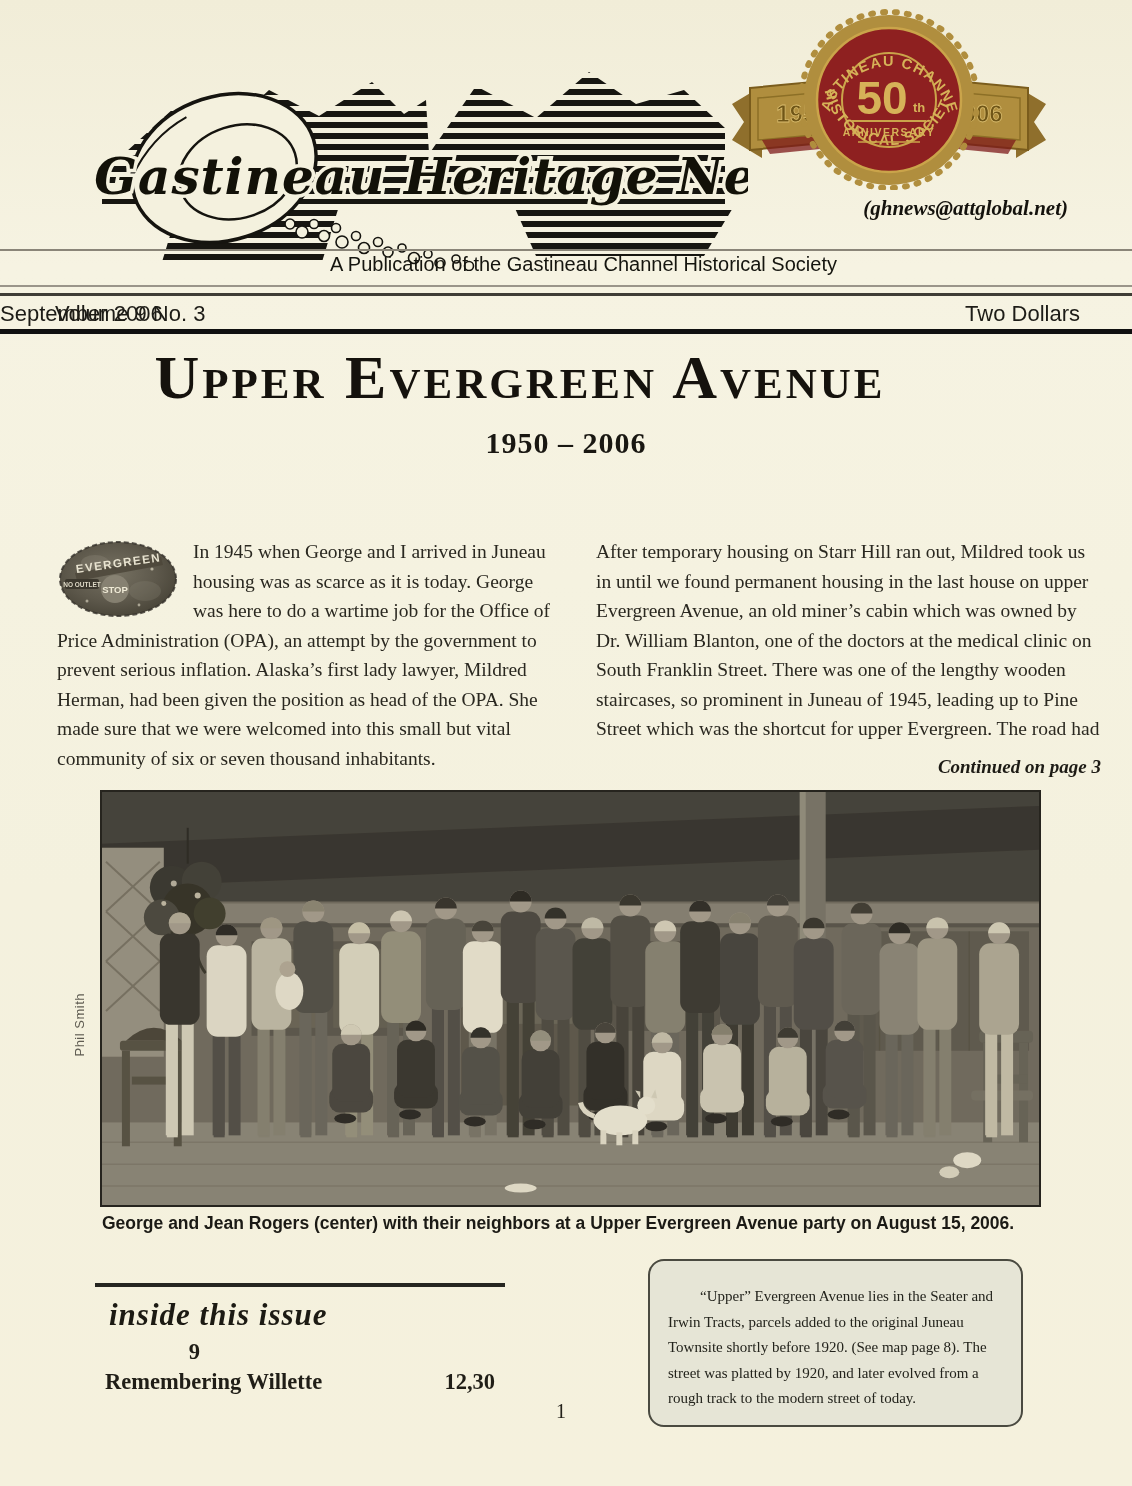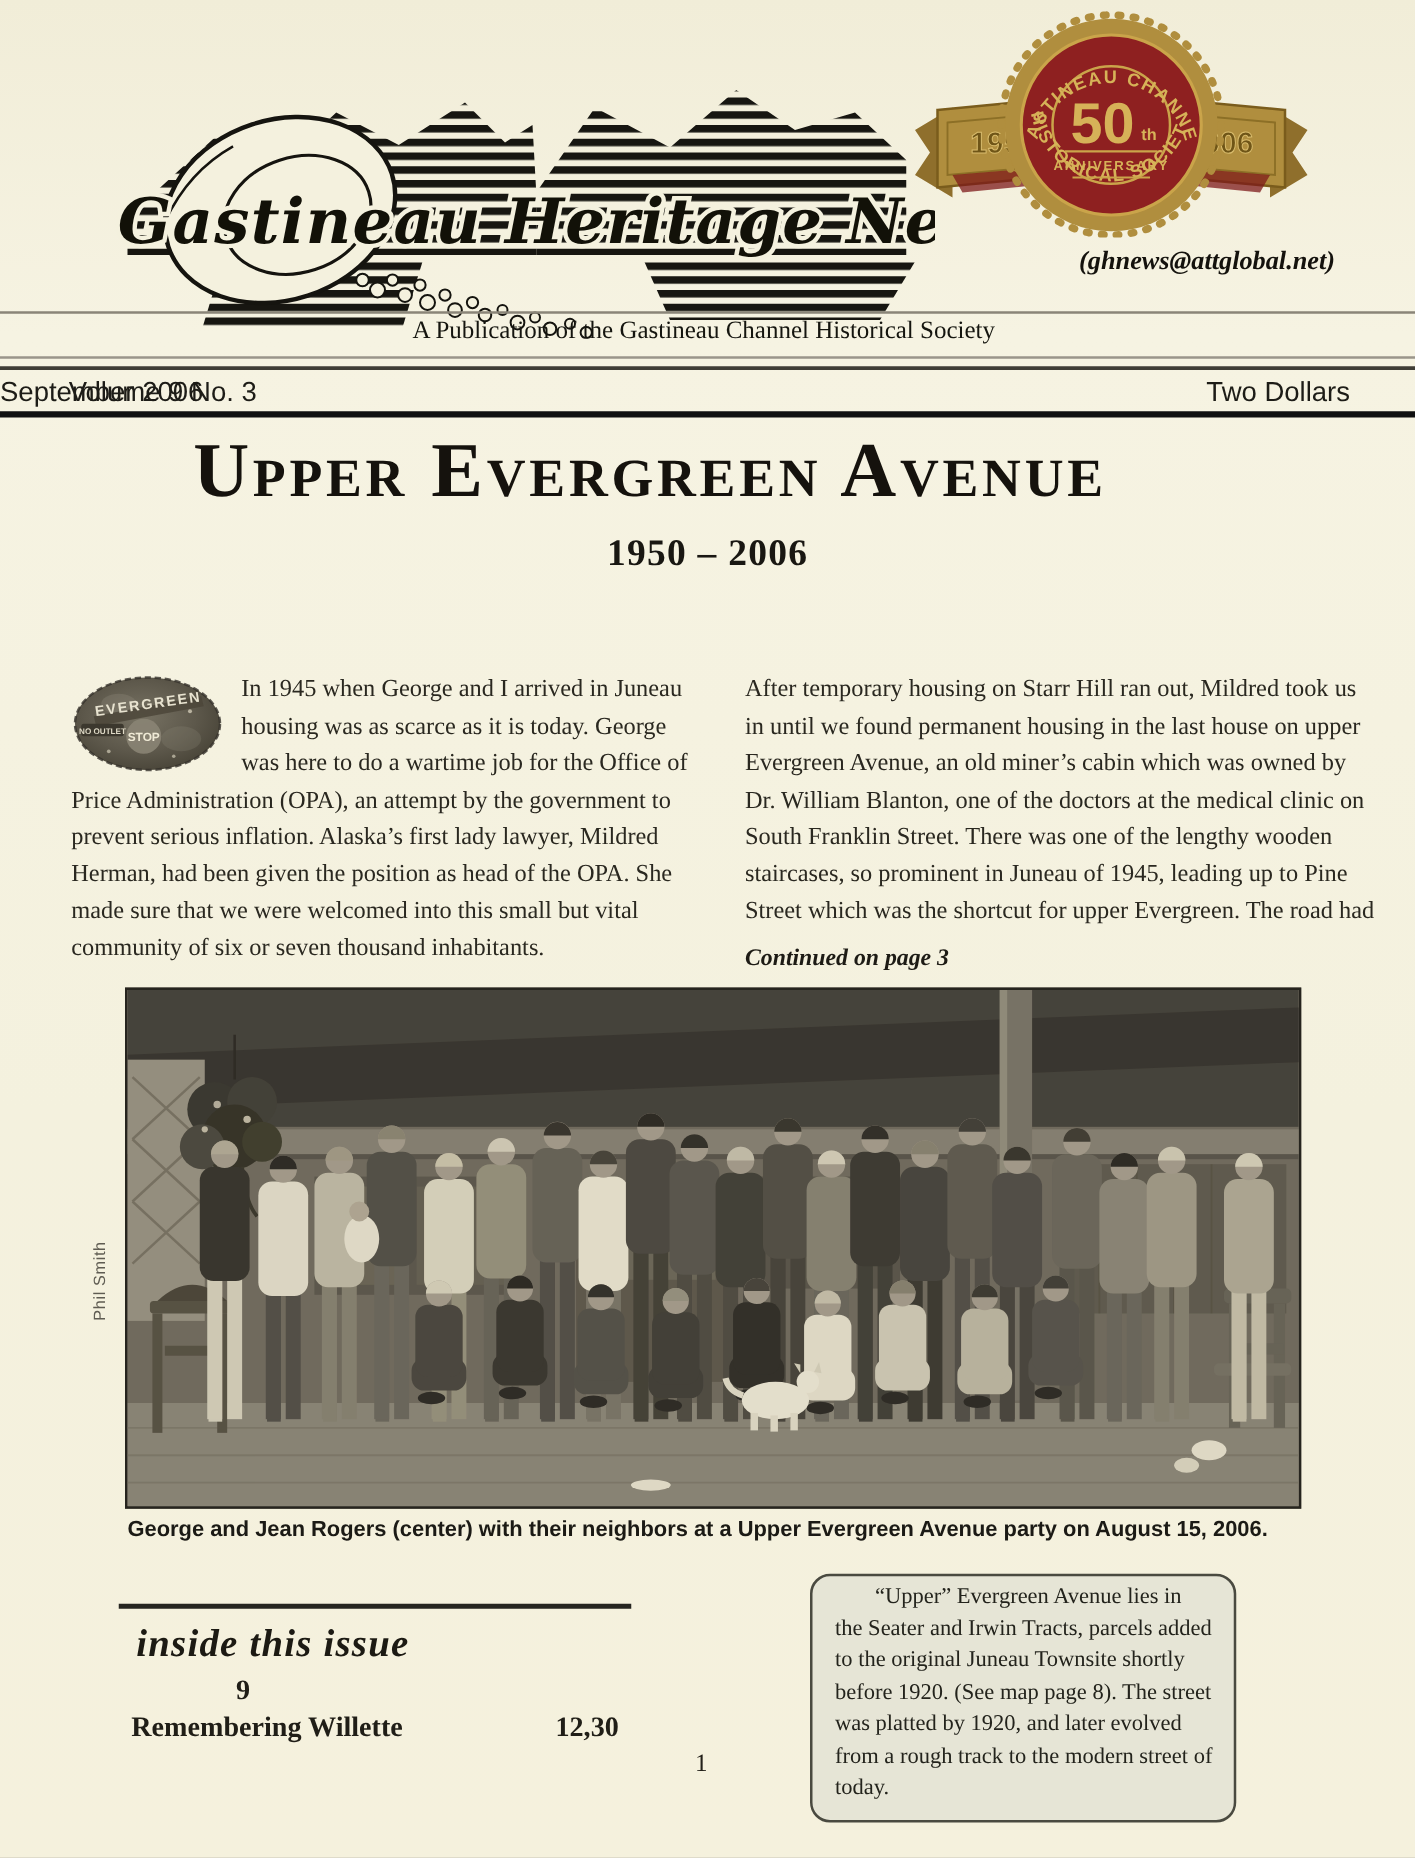--- a/index.html
+++ b/index.html
@@ -4,53 +4,53 @@
 <style>
   html,body{margin:0;padding:0;background:#d8d4c4;}
   .page{
     position:relative;width:1132px;height:1486px;margin:0 auto;
     background:linear-gradient(180deg,#f1edd8 0%,#f6f3e2 18%,#f4f1de 60%,#f5f1dd 100%);
     overflow:hidden;color:#1a1814;
     font-family:"Liberation Serif",serif;
   }
   .abs{position:absolute;}
   .rule{position:absolute;left:0;width:1132px;}
-  .pub-line{position:absolute;left:330px;top:253px;font-family:Liberation Serif, serif;font-size:20px;color:#15150f;}
+  .pub-line{position:absolute;left:330px;top:253px;font-family:Liberation Sans, sans-serif;font-size:20px;color:#15150f;}
   .email{position:absolute;left:710px;top:196px;width:358px;text-align:right;
     font-style:italic;font-weight:bold;font-size:21px;color:#14120d;}
   .issue-bar{position:absolute;left:0;top:301px;width:1132px;height:26px;
     font-family:"Liberation Sans",sans-serif;font-size:22px;color:#1d1c17;}
   .issue-bar .vol{position:absolute;left:55px;}
   .issue-bar .date{position:absolute;left:0;width:1132px;text-align:left;}
   .issue-bar .price{position:absolute;right:52px;}
   .headline{position:absolute;left:0;top:342px;width:1040px;text-align:center;
     font-family:"Liberation Serif",serif;font-variant:small-caps;font-weight:bold;
     font-size:62px;letter-spacing:3px;color:#15120d;}
   .subtitle{position:absolute;left:0;top:426px;width:1132px;text-align:center;
     font-weight:bold;font-size:30px;letter-spacing:1px;color:#191712;}
   .byline{position:absolute;left:0;top:459px;width:1132px;text-align:center;font-size:27px;color:#23211a;}
   .columns{position:absolute;left:57px;top:537px;width:1044px;display:flex;gap:34px;}
   .col{width:505px;font-size:19.5px;line-height:29.5px;color:#2a2820;}
   .stamp-wrap{float:left;width:122px;height:80px;margin:2px 14px 4px 0;}
-  .continued{text-align:left;font-weight:bold;font-style:italic;font-size:19px;margin-top:8px;color:#1d1b15;}
+  .continued{text-align:right;font-weight:bold;font-style:italic;font-size:19px;margin-top:8px;color:#1d1b15;}
   .photo-frame{position:absolute;left:100px;top:790px;width:941px;height:417px;
     border:2px solid #26241e;background:#7a7569;box-sizing:border-box;}
   .photo-frame svg{display:block;width:100%;height:100%;}
   .credit{position:absolute;left:72px;top:993px;font-family:"Liberation Sans",sans-serif;
     font-size:13px;color:#5f5c52;writing-mode:vertical-rl;transform:rotate(180deg);letter-spacing:.5px;}
   .caption{position:absolute;left:102px;top:1213px;width:940px;
     font-family:"Liberation Sans",sans-serif;font-weight:bold;font-size:17.5px;color:#1b1a15;}
   .inside{position:absolute;left:95px;top:1283px;width:410px;border-top:4px solid #262620;}
   .inside .head{margin:10px 0 6px 14px;font-style:italic;font-weight:bold;font-size:31px;letter-spacing:1px;color:#1c1a13;}
   .inside .row{display:flex;margin:2px 0 4px 10px;font-weight:bold;font-size:22.5px;color:#201e17;}
   .inside .row .lbl{flex:1;}
   .inside .row .pg{width:95px;text-align:right;padding-right:10px;}
-  .note{position:absolute;left:648px;top:1259px;width:341px;box-sizing:border-box;
+  .note{position:absolute;left:648px;top:1259px;width:375px;box-sizing:border-box;
     border:2.5px solid #4a4a40;border-radius:16px;background:#e6e5d6;
-    padding:3px 16px 13px 18px;font-size:18px;line-height:25.5px;color:#23231c;text-indent:32px;}
+    padding:23px 16px 13px 18px;font-size:15px;line-height:25.5px;color:#23231c;text-indent:32px;}
   .pagenum{position:absolute;left:526px;top:1400px;width:70px;text-align:center;font-size:20px;color:#23211a;}
 </style>
 </head>
 <body>
 
 <div class="page">
 
   <svg class="abs" style="left:84px;top:56px;" width="664" height="215" viewBox="0 0 664 215">
     <defs>
       <pattern id="hs" width="8" height="11" patternUnits="userSpaceOnUse">

